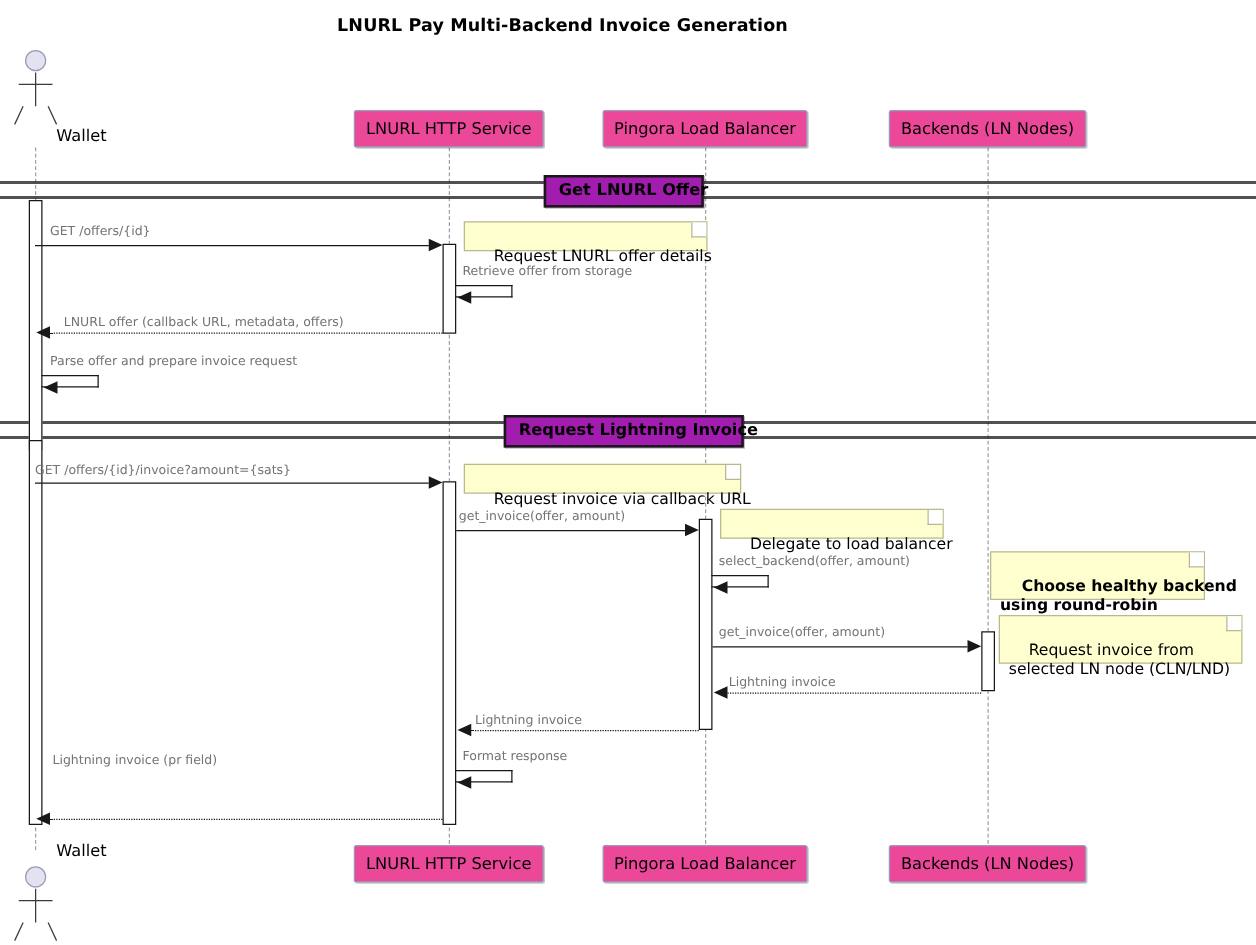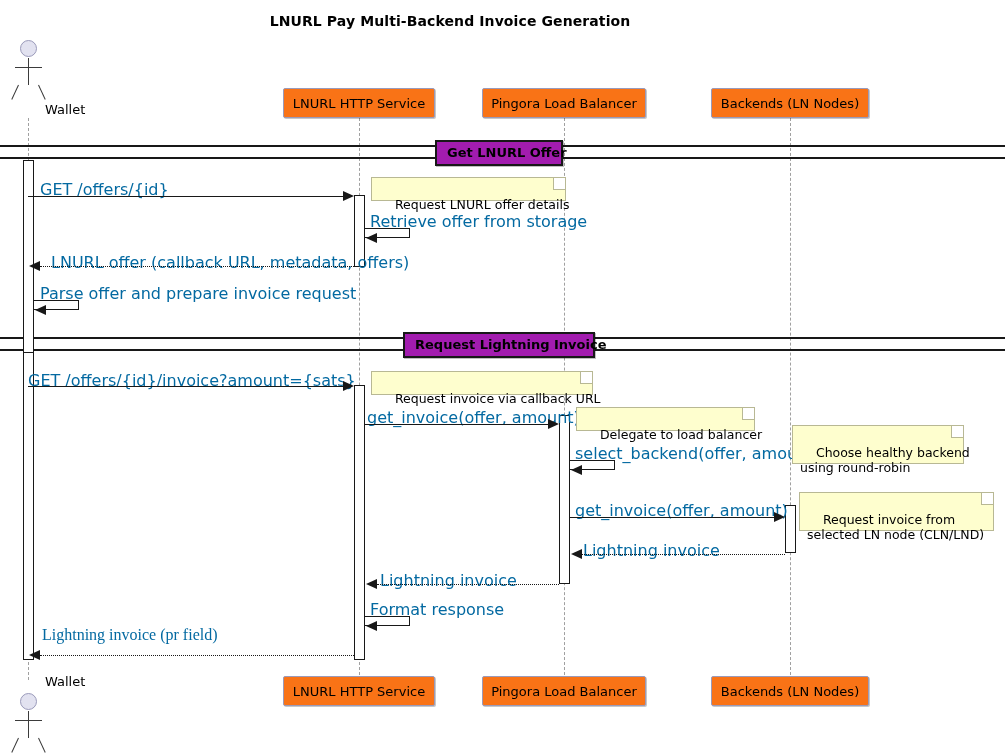--- a/index.html
+++ b/index.html
@@ -25,21 +25,21 @@
     left: 0; top: 13px; width: 900px;
     text-align: center;
     font-size: 14px;
     font-weight: bold;
     color: #000000;
     letter-spacing: 0.1px;
   }
 
   
   .participant-box {
-    background: #f97316;
+    background: #ec4899;
     border: 1px solid #9A9ABA;
     border-radius: 2px;
     box-shadow: 1px 1px 0 rgba(0,0,0,0.22);
     display: flex;
     align-items: center;
     justify-content: center;
     font-size: 13px;
     color: #000000;
     height: 30px;
     box-sizing: border-box;
@@ -98,22 +98,22 @@
   
   .msg-line-solid {
     height: 0;
     border-top: 1px solid #181818;
   }
   .msg-line-dotted {
     height: 0;
     border-top: 1px dotted #181818;
   }
   .msg-label {
-    font-size: 16px;
-    color: #0369a1;
+    font-size: 10px;
+    color: #737373;
     white-space: nowrap;
   }
   .arrow-right, .arrow-left {
     width: 0; height: 0;
   }
   .arrow-right {
     border-top: 5px solid transparent;
     border-bottom: 5px solid transparent;
     border-left: 11px solid #181818;
   }
@@ -242,40 +242,40 @@
   <div class="abs arrow-left" style="left:571px; top:549px;"></div>
 
   <div class="abs msg-label" style="left:380px; top:571px;">Lightning invoice</div>
   <div class="abs msg-line-dotted" style="left:377px; top:584px; width:182px;"></div>
   <div class="abs arrow-left" style="left:366px; top:579px;"></div>
 
   <div class="abs msg-label" style="left:370px; top:600px;">Format response</div>
   <div class="abs self-loop" style="left:364px; top:616px; width:46px; height:10px;"></div>
   <div class="abs arrow-left" style="left:366px; top:621px;"></div>
 
-  <div class="abs msg-label" style="left:42px; top:626px;font-family:Liberation Serif, serif;">Lightning invoice (pr field)</div>
+  <div class="abs msg-label" style="left:42px; top:603px;">Lightning invoice (pr field)</div>
   <div class="abs msg-line-dotted" style="left:40px; top:655px; width:314px;"></div>
   <div class="abs arrow-left" style="left:29px; top:650px;"></div>
 
   <div class="note" style="left:371px; top:177px; width:195px; height:24px;">
     <span>Request LNURL offer details</span>
     <span class="note-fold"></span>
   </div>
 
   <div class="note" style="left:371px; top:371px; width:222px; height:24px;">
     <span>Request invoice via callback URL</span>
     <span class="note-fold"></span>
   </div>
 
   <div class="note" style="left:576px; top:407px; width:179px; height:24px;">
     <span>Delegate to load balancer</span>
     <span class="note-fold"></span>
   </div>
 
-  <div class="note" style="left:792px; top:425px; width:172px; height:39px;">
+  <div class="note" style="left:792px; top:441px; width:172px; height:39px;font-weight:bold;">
     <span>Choose healthy backend
 using round-robin</span>
     <span class="note-fold"></span>
   </div>
 
   <div class="note" style="left:799px; top:492px; width:195px; height:39px;">
     <span>Request invoice from
 selected LN node (CLN/LND)</span>
     <span class="note-fold"></span>
   </div>

